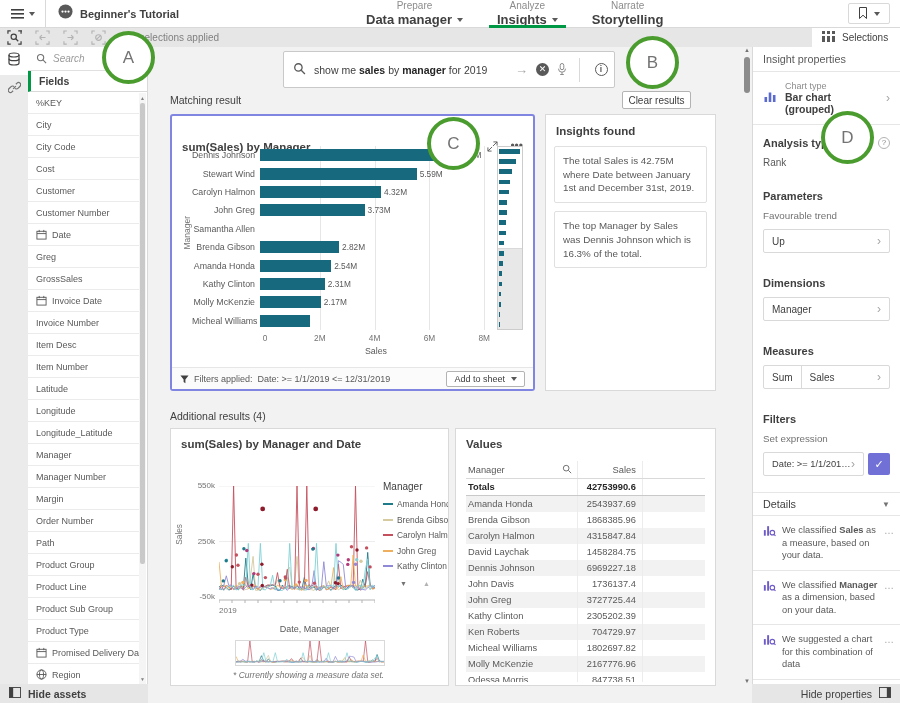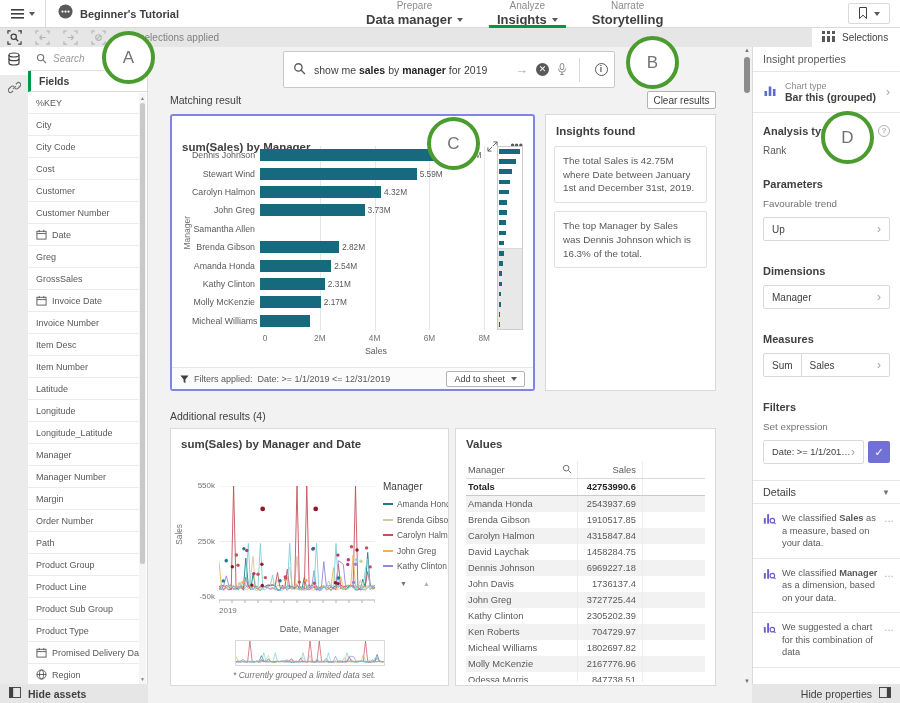--- a/index.html
+++ b/index.html
@@ -52,21 +52,21 @@
   .query-text{flex:1;font-size:10.5px;color:#404040;white-space:nowrap;overflow:hidden;cursor:text;}
   .query-text b{color:#262626;}
   .sb-ic{display:flex;align-items:center;justify-content:center;flex:none;cursor:pointer;}
   .arrow-ic{font-size:13px;color:#a6a6a6;line-height:1;}
   .clear-circle{width:13px;height:13px;border-radius:50%;background:#595959;color:#fff;font-size:9px;line-height:13px;text-align:center;}
   .sb-divider{width:1px;height:24px;background:#d9d9d9;margin-left:4px;flex:none;}
   .info-btn{width:26px;height:24px;display:flex;align-items:center;justify-content:center;cursor:pointer;}
   .info-circle{width:13px;height:13px;border-radius:50%;border:1.3px solid #595959;color:#595959;font-size:8.5px;font-weight:bold;line-height:11px;text-align:center;}
 
   .match-label{position:absolute;left:22px;top:47px;font-size:10.5px;color:#404040;}
-  .clear-btn{position:absolute;left:499px;top:44px;width:69px;height:18px;background:#fff;border:1px solid #b3b3b3;border-radius:2px;font-size:10px;color:#404040;display:flex;align-items:center;justify-content:center;cursor:pointer;}
+  .clear-btn{position:absolute;left:474px;top:44px;width:69px;height:18px;background:#fff;border:1px solid #b3b3b3;border-radius:2px;font-size:10px;color:#404040;display:flex;align-items:center;justify-content:center;cursor:pointer;}
   .additional-label{position:absolute;left:22px;top:363px;font-size:10.5px;color:#404040;}
 
   
   .chart-card{position:absolute;left:22px;top:67px;width:365px;height:277px;background:#fff;border:2px solid #8185e2;border-radius:3px;}
   .bc-head{display:flex;align-items:center;padding:22px 10px 0;}
   .bc-title{font-size:11.5px;font-weight:bold;color:#404040;flex:1;}
   .bc-dots{font-size:12px;color:#595959;margin-left:12px;cursor:pointer;line-height:0.6;}
   .bc-area{position:absolute;left:10px;top:30px;right:10px;height:214px;}
   .bc-ylab{position:absolute;left:0;top:70px;writing-mode:vertical-rl;transform:rotate(180deg);font-size:8.5px;color:#737373;}
   .bc-grid{position:absolute;left:83px;top:0;width:222px;height:184px;}
@@ -669,21 +669,21 @@
       </div>
       <div class="lc-axis-label">Date, Manager</div>
       <div class="lc-nav" id="lc-nav"><svg width="148" height="24" viewBox="0 0 148 24">
             <polyline points="0.0,20.6 2.3,20.2 4.6,20.4 6.9,20.6 9.3,21.2 11.6,20.9 13.9,20.4 16.2,20.8 18.5,21.1 20.8,20.2 23.1,20.7 25.4,14.7 27.8,20.1 30.1,21.1 32.4,17.8 34.7,20.7 37.0,20.9 39.3,21.2 41.6,20.6 43.9,20.4 46.3,20.3 48.6,20.3 50.9,20.2 53.2,20.3 55.5,21.2 57.8,21.2 60.1,20.1 62.4,20.9 64.8,20.4 67.1,20.3 69.4,20.5 71.7,20.9 74.0,20.2 76.3,21.0 78.6,21.0 80.9,18.6 83.3,20.8 85.6,20.1 87.9,20.8 90.2,20.5 92.5,21.2 94.8,20.7 97.1,21.0 99.4,20.6 101.8,20.5 104.1,20.8 106.4,21.2 108.7,20.6 111.0,20.1 113.3,20.5 115.6,20.1 117.9,20.5 120.3,21.1 122.6,20.5 124.9,20.3 127.2,20.2 129.5,21.1 131.8,21.2 134.1,20.8 136.4,19.0 138.8,20.6 141.1,13.5 143.4,20.1 145.7,20.5 148.0,20.7 " fill="none" stroke="#1f7a8a" stroke-width="0.7"></polyline>
             <polyline points="0.0,21.0 2.3,21.1 4.6,20.1 6.9,21.0 9.3,20.9 11.6,20.2 13.9,21.2 16.2,20.3 18.5,21.0 20.8,20.1 23.1,21.2 25.4,21.0 27.8,21.0 30.1,18.3 32.4,14.3 34.7,21.2 37.0,21.2 39.3,21.0 41.6,20.9 43.9,20.6 46.3,20.4 48.6,20.5 50.9,20.9 53.2,20.3 55.5,19.1 57.8,20.2 60.1,20.6 62.4,20.3 64.8,17.0 67.1,16.5 69.4,20.4 71.7,20.3 74.0,14.3 76.3,20.6 78.6,21.0 80.9,21.2 83.3,20.4 85.6,21.0 87.9,21.1 90.2,21.2 92.5,20.3 94.8,20.8 97.1,20.4 99.4,20.5 101.8,20.5 104.1,19.3 106.4,20.8 108.7,21.0 111.0,20.4 113.3,21.1 115.6,20.7 117.9,21.0 120.3,20.2 122.6,20.2 124.9,20.4 127.2,20.1 129.5,20.4 131.8,20.6 134.1,19.1 136.4,20.6 138.8,20.8 141.1,20.5 143.4,20.9 145.7,20.7 148.0,20.7 " fill="none" stroke="#d5caa0" stroke-width="0.7"></polyline>
             <polyline points="0.0,21.1 2.3,20.4 4.6,21.2 6.9,20.2 9.3,20.5 11.6,21.1 13.9,0.0 16.2,20.9 18.5,20.7 20.8,20.3 23.1,21.2 25.4,18.6 27.8,20.5 30.1,20.2 32.4,20.5 34.7,20.5 37.0,21.0 39.3,20.5 41.6,20.5 43.9,20.4 46.3,20.1 48.6,20.1 50.9,20.1 53.2,20.2 55.5,17.6 57.8,20.6 60.1,20.9 62.4,20.9 64.8,16.9 67.1,20.9 69.4,20.3 71.7,21.0 74.0,0.0 76.3,20.3 78.6,20.9 80.9,20.9 83.3,0.0 85.6,20.8 87.9,20.1 90.2,20.5 92.5,20.3 94.8,21.2 97.1,21.1 99.4,20.3 101.8,21.1 104.1,20.8 106.4,20.5 108.7,20.8 111.0,21.1 113.3,15.9 115.6,20.9 117.9,20.4 120.3,20.5 122.6,20.2 124.9,20.2 127.2,20.7 129.5,0.0 131.8,20.9 134.1,21.2 136.4,20.7 138.8,20.2 141.1,17.4 143.4,20.1 145.7,20.9 148.0,20.7 " fill="none" stroke="#c4505e" stroke-width="0.7"></polyline>
             <polyline points="0.0,15.4 2.3,20.4 4.6,20.4 6.9,20.2 9.3,20.8 11.6,20.2 13.9,21.1 16.2,20.1 18.5,20.5 20.8,20.8 23.1,20.2 25.4,20.1 27.8,20.8 30.1,20.8 32.4,20.5 34.7,20.1 37.0,21.2 39.3,20.3 41.6,20.1 43.9,20.6 46.3,20.6 48.6,21.0 50.9,20.9 53.2,20.9 55.5,20.1 57.8,20.5 60.1,20.6 62.4,20.8 64.8,20.7 67.1,20.7 69.4,21.1 71.7,20.8 74.0,21.0 76.3,21.0 78.6,21.2 80.9,20.1 83.3,20.3 85.6,20.4 87.9,20.9 90.2,20.3 92.5,20.6 94.8,20.6 97.1,20.4 99.4,20.3 101.8,21.0 104.1,21.1 106.4,20.2 108.7,16.6 111.0,21.0 113.3,20.3 115.6,18.5 117.9,21.2 120.3,20.4 122.6,20.2 124.9,20.6 127.2,14.0 129.5,20.4 131.8,20.3 134.1,20.7 136.4,20.4 138.8,20.4 141.1,20.3 143.4,20.2 145.7,21.0 148.0,20.8 " fill="none" stroke="#eeb05e" stroke-width="0.7"></polyline>
             <polyline points="0.0,20.6 2.3,21.1 4.6,20.1 6.9,18.3 9.3,20.2 11.6,20.1 13.9,21.0 16.2,20.9 18.5,20.3 20.8,20.7 23.1,21.1 25.4,20.5 27.8,20.2 30.1,20.2 32.4,21.1 34.7,20.4 37.0,20.6 39.3,20.6 41.6,20.3 43.9,20.5 46.3,20.7 48.6,20.9 50.9,20.7 53.2,21.0 55.5,21.1 57.8,21.1 60.1,20.4 62.4,20.7 64.8,21.2 67.1,20.6 69.4,20.8 71.7,20.9 74.0,20.2 76.3,20.6 78.6,20.5 80.9,20.6 83.3,21.1 85.6,21.1 87.9,20.7 90.2,17.2 92.5,21.1 94.8,20.6 97.1,20.7 99.4,15.4 101.8,20.3 104.1,20.3 106.4,20.3 108.7,20.9 111.0,20.4 113.3,15.2 115.6,15.5 117.9,16.0 120.3,20.9 122.6,20.7 124.9,20.4 127.2,20.3 129.5,20.7 131.8,20.4 134.1,21.1 136.4,21.0 138.8,21.1 141.1,20.7 143.4,20.3 145.7,20.6 148.0,20.2 " fill="none" stroke="#9089d8" stroke-width="0.7"></polyline>
             <polyline points="0.0,21.1 2.3,20.9 4.6,21.2 6.9,20.7 9.3,20.4 11.6,20.5 13.9,20.2 16.2,21.1 18.5,21.0 20.8,20.1 23.1,20.1 25.4,20.2 27.8,11.7 30.1,21.0 32.4,21.1 34.7,20.7 37.0,20.4 39.3,11.7 41.6,21.0 43.9,21.1 46.3,20.6 48.6,20.3 50.9,18.2 53.2,21.2 55.5,20.8 57.8,21.2 60.1,21.2 62.4,20.8 64.8,20.9 67.1,11.7 69.4,20.9 71.7,20.3 74.0,20.8 76.3,21.2 78.6,20.7 80.9,21.2 83.3,21.1 85.6,20.3 87.9,20.8 90.2,20.3 92.5,11.7 94.8,21.1 97.1,21.2 99.4,20.3 101.8,20.9 104.1,20.4 106.4,20.1 108.7,20.5 111.0,11.7 113.3,20.5 115.6,20.3 117.9,21.1 120.3,20.9 122.6,21.0 124.9,20.2 127.2,20.7 129.5,21.2 131.8,20.3 134.1,20.2 136.4,21.0 138.8,17.1 141.1,14.8 143.4,21.1 145.7,20.2 148.0,20.6 " fill="none" stroke="#7fd0d6" stroke-width="0.7"></polyline>
           </svg></div>
-      <div class="lc-note">* Currently grouped a limited data set.</div>
+      <div class="lc-note">* Currently showing a measure data set.</div>
     </div>
 
     <div class="values-card">
       <div class="vt-head">Values</div>
       <div class="vt-table">
         <div class="vt-hrow">
           <div class="vt-c1">
             <span>Manager</span>
             <span class="mag"><svg width="10" height="10" viewBox="0 0 12 12">
                   <circle cx="5" cy="5" r="3.4" fill="none" stroke="#737373" stroke-width="1.2"></circle>
@@ -701,21 +701,21 @@
           <div class="vt-c3"></div>
         </div>
         <div class="vt-body" id="table-body">
             <div class="vt-row">
               <div class="vt-c1">Amanda Honda</div>
               <div class="vt-c2">2543937.69</div>
               <div class="vt-c3"></div>
             </div>
             <div class="vt-row">
               <div class="vt-c1">Brenda Gibson</div>
-              <div class="vt-c2">1910517.85</div>
+              <div class="vt-c2">1868385.96</div>
               <div class="vt-c3"></div>
             </div>
             <div class="vt-row">
               <div class="vt-c1">Carolyn Halmon</div>
               <div class="vt-c2">4315847.84</div>
               <div class="vt-c3"></div>
             </div>
             <div class="vt-row">
               <div class="vt-c1">David Laychak</div>
               <div class="vt-c2">1458284.75</div>
@@ -776,21 +776,21 @@
     <div class="props-header">Insight properties</div>
 
     <div class="chart-type-row">
       <span><svg width="14" height="14" viewBox="0 0 14 14">
             <rect x="1.5" y="8" width="2.6" height="5" fill="#5a6acf"></rect>
             <rect x="5.7" y="3.5" width="2.6" height="9.5" fill="#5a6acf"></rect>
             <rect x="9.9" y="6" width="2.6" height="7" fill="#5a6acf"></rect>
           </svg></span>
       <div class="ct-texts">
         <div class="ct-small">Chart type</div>
-        <div class="ct-value">Bar this (grouped)</div>
+        <div class="ct-value">Bar chart (grouped)</div>
       </div>
       <span class="chev">›</span>
     </div>
 
     <div class="p-section">
       <div class="p-h-row">
         <span class="p-h">Analysis type</span>
         <span class="help-circle">?</span>
       </div>
       <div class="p-value-plain">Rank</div>

